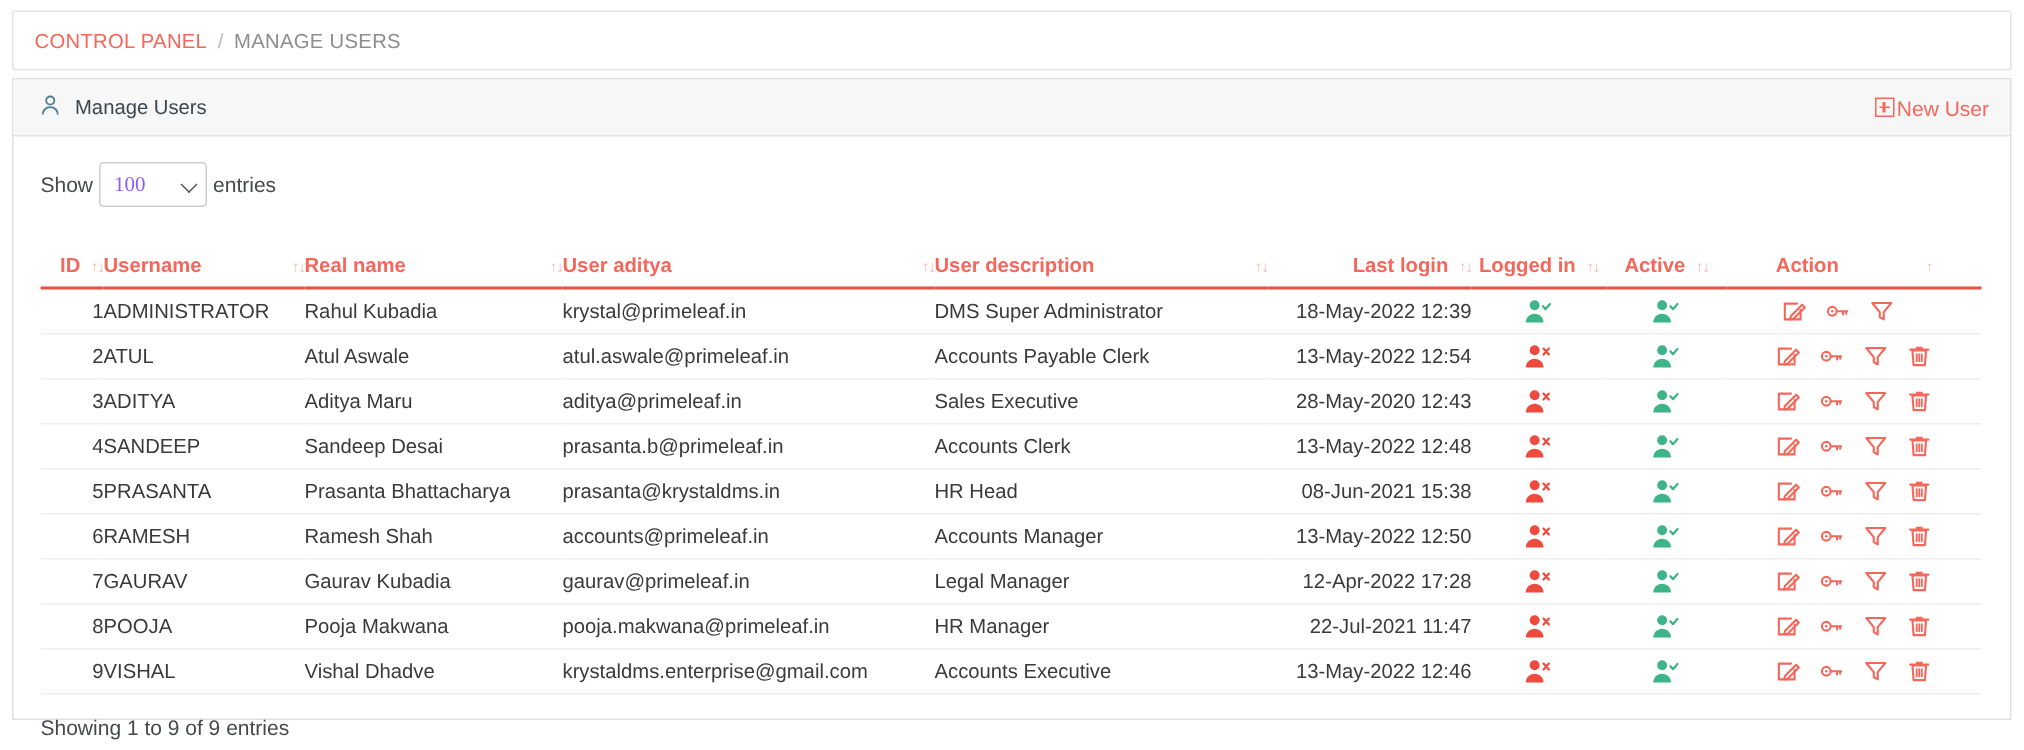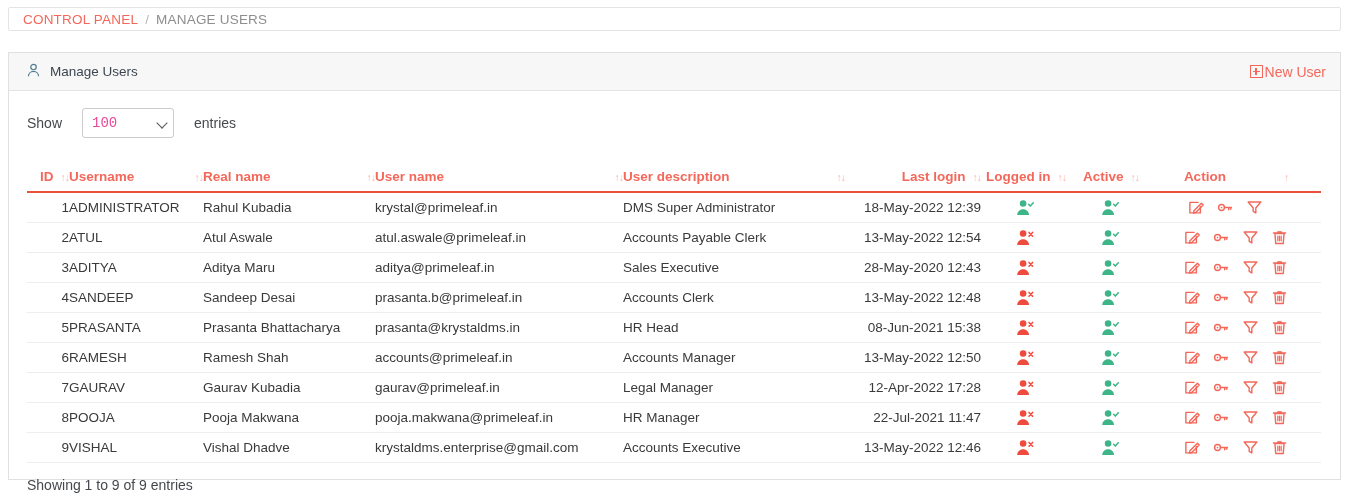--- a/index.html
+++ b/index.html
@@ -9,21 +9,21 @@
     background: #ffffff;
     font-family: "Liberation Sans", sans-serif;
     color: #3a3a3a;
     overflow: hidden;
   }
 
   
   .breadcrumb-bar {
     position: absolute;
     left: 8px; top: 7px;
-    width: 1333px; height: 24px;
+    width: 1333px; height: 40px;
     border: 1px solid #e4e4e4;
     border-radius: 2px;
     background: #fff;
     display: flex;
     align-items: center;
     padding-left: 14px;
     font-size: 13.5px;
     letter-spacing: .2px;
   }
   .bc-link { color: #f4685b; }
@@ -67,27 +67,27 @@
   .plus-box::before { left: 2px; right: 2px; top: 4.7px; height: 1.4px; }
   .plus-box::after { top: 2px; bottom: 2px; left: 4.7px; width: 1.4px; }
 
   .panel-body { padding: 14px 18px 0 18px; position: relative; }
 
   
   .controls {
     display: flex; align-items: center; justify-content: space-between;
     height: 36px; margin-bottom: 8px;
   }
-  .length-ctl { display: flex; align-items: center; gap: 20px; font-size: 14px; color: #45494d; }
+  .length-ctl { display: flex; align-items: center; gap: 4px; font-size: 14px; color: #45494d; }
   .select-wrap { position: relative; }
   select.entries {
     -webkit-appearance: none; appearance: none;
-    width: 92px; height: 30px;
+    width: 72px; height: 30px;
     padding: 0 22px 0 9px;
-    font-size: 14px; font-family: Liberation Mono, monospace; color: #ec4899;
+    font-size: 14px; font-family: Liberation Serif, serif; color: #8b5cf6;
     border: 1px solid #ccc; border-radius: 3px; background: #fff;
     outline: none;
   }
   .select-wrap .chev {
     position: absolute; right: 8px; top: 11px;
     width: 8px; height: 8px;
     border-left: 1.6px solid #555; border-bottom: 1.6px solid #555;
     transform: rotate(-45deg);
     pointer-events: none;
   }
@@ -231,21 +231,21 @@
               </span>
           </th>
           <th>
             <span class="th-inner">
                 <span>Real name</span>
                 <span class="sort-ico" style="margin-left:auto">↑↓</span>
               </span>
           </th>
           <th>
             <span class="th-inner">
-                <span>User name</span>
+                <span>User aditya</span>
                 <span class="sort-ico" style="margin-left:auto">↑↓</span>
               </span>
           </th>
           <th>
             <span class="th-inner">
                 <span>User description</span>
                 <span class="sort-ico" style="margin-left:auto">↑↓</span>
               </span>
           </th>
           <th>

